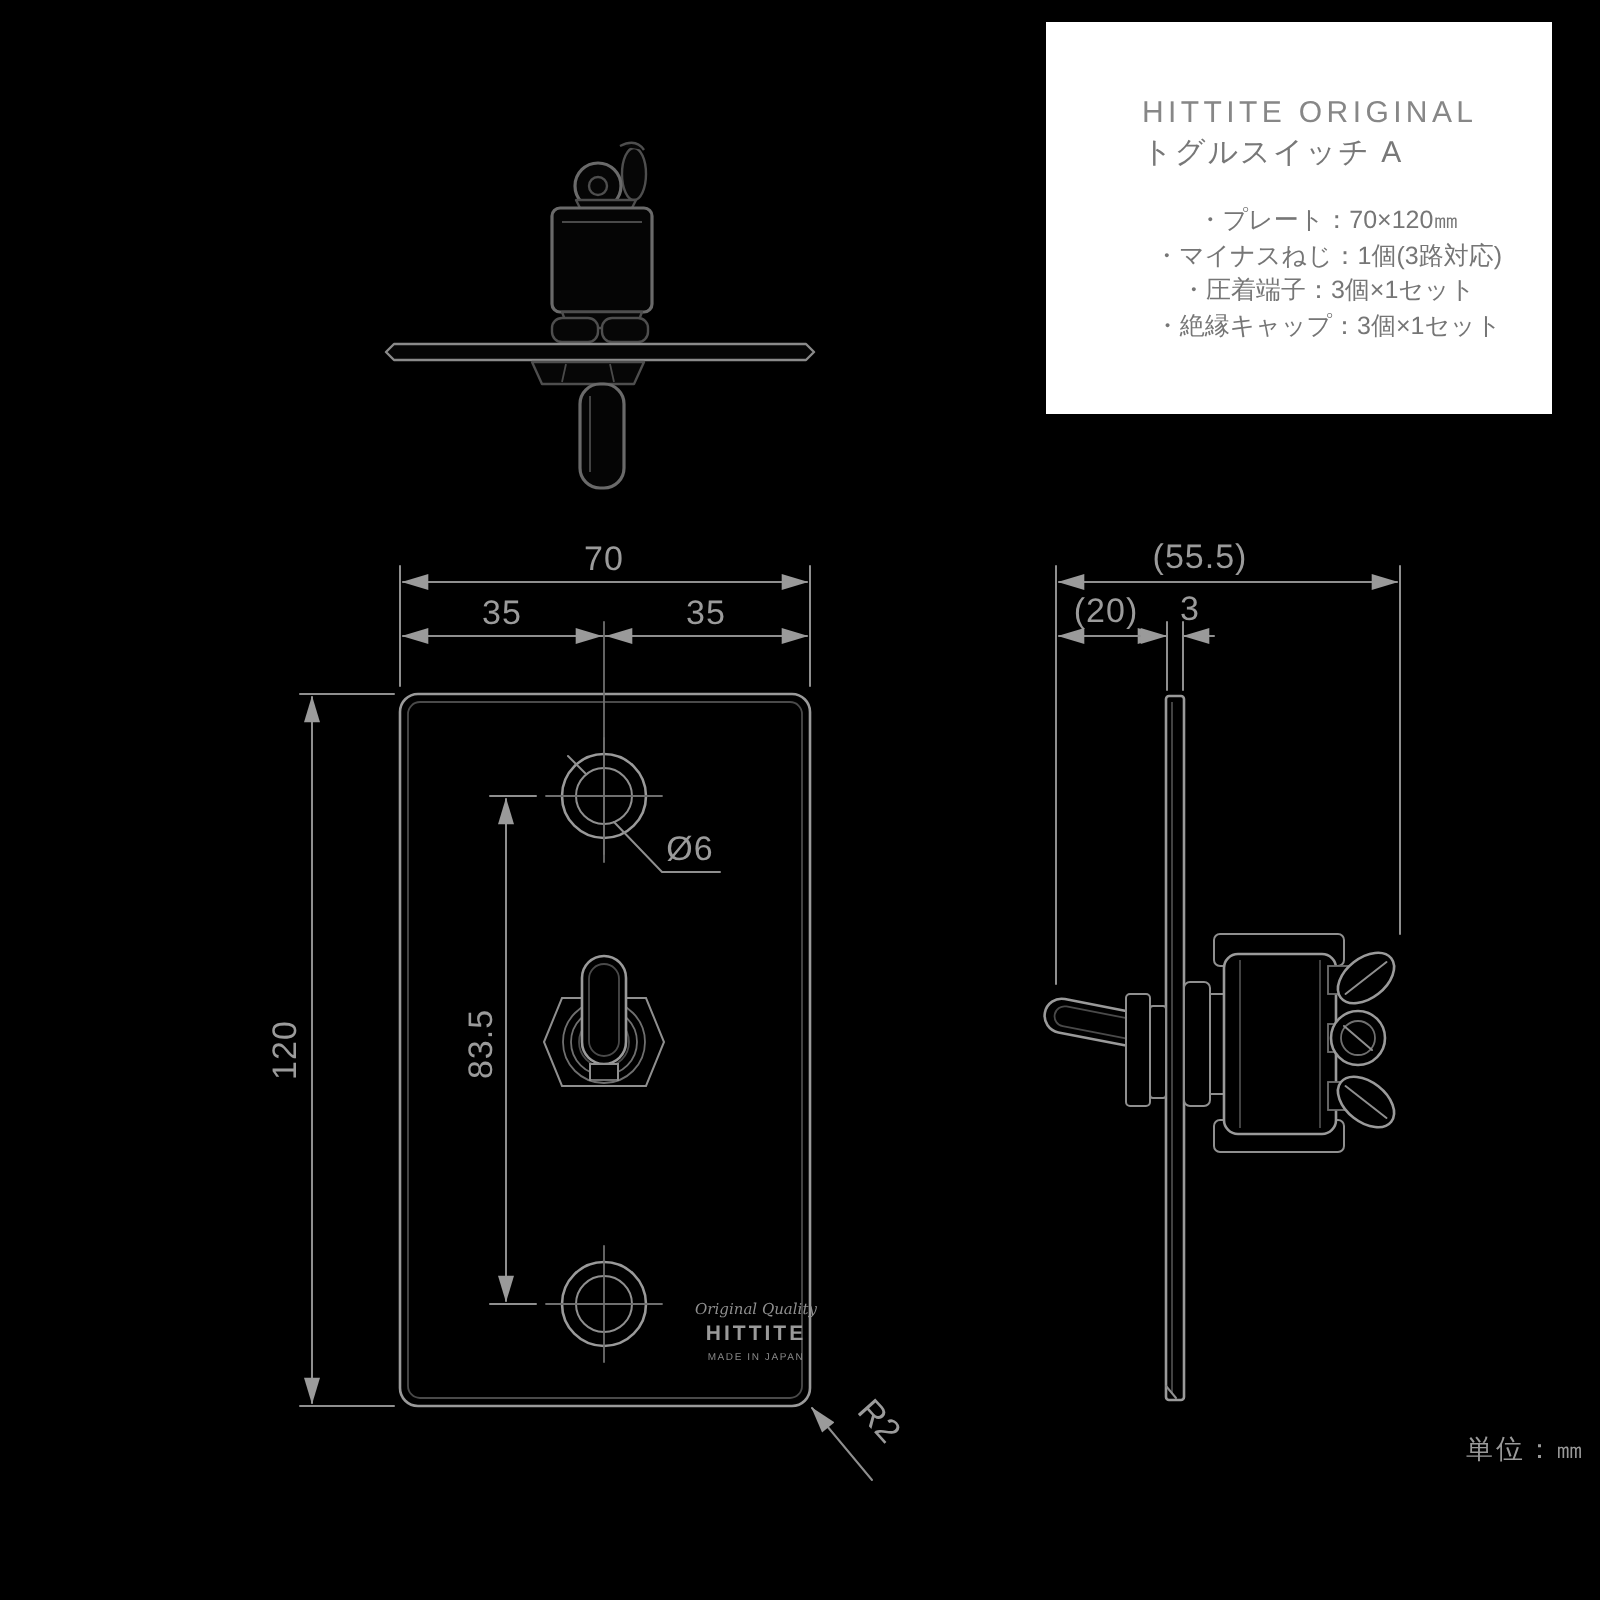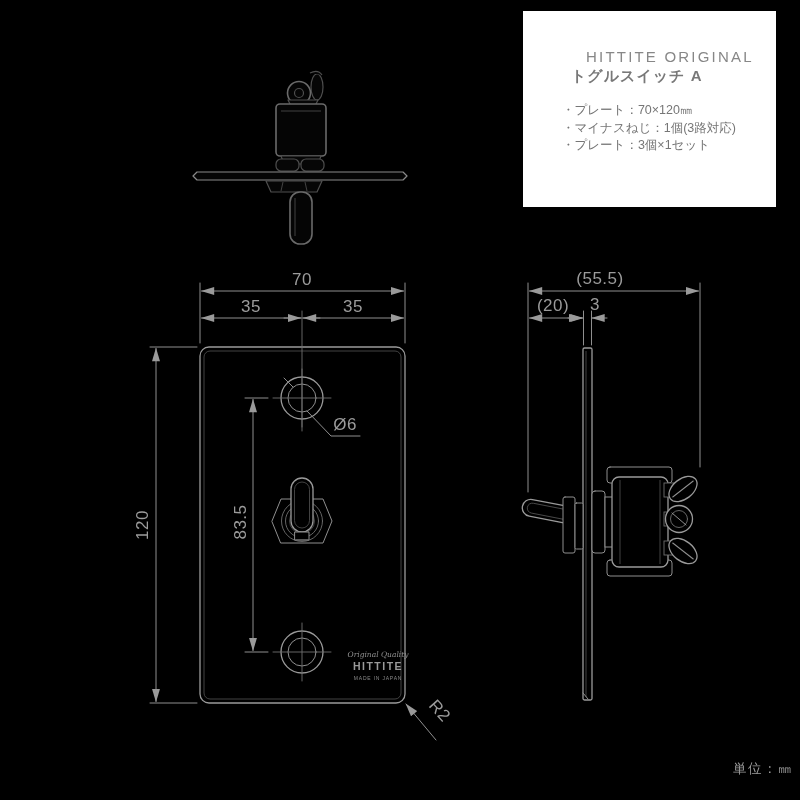--- a/index.html
+++ b/index.html
@@ -20,27 +20,27 @@
 
   .dim-text{font-family:"Liberation Sans",sans-serif;font-size:17px;fill:#9b9b9b;letter-spacing:.5px;}
   .logo-script{font-family:"DejaVu Serif",serif;font-style:italic;font-size:7.5px;fill:#8f8f8f;}
   .logo-brand{font-family:"Liberation Sans",sans-serif;font-weight:bold;font-size:10.5px;
               letter-spacing:1.5px;fill:#9a9a9a;}
   .logo-origin{font-family:"Liberation Sans",sans-serif;font-size:5px;letter-spacing:.8px;fill:#8a8a8a;}
 
   
   #info-card{position:absolute;left:523px;top:11px;width:253px;height:196px;background:#ffffff;
              box-sizing:border-box;padding:37px 10px 0 39px;}
-  #info-card .title-en{font-size:15px;font-weight:500;letter-spacing:2.2px;color:#878787;margin:0 0 2px 24px;}
-  #info-card .title-ja{font-size:15px;font-weight:700;letter-spacing:1px;color:#787878;margin:0 0 0 9px;}
+  #info-card .title-en{font-size:15px;font-weight:500;letter-spacing:2.2px;color:#878787;margin:0 0 2px 9px;}
+  #info-card .title-ja{font-size:15px;font-weight:400;letter-spacing:1px;color:#787878;margin:0 0 0 9px;}
   #info-card .specs{margin-top:16px;}
-  #info-card .spec-item{font-size:12.5px;color:#767676;line-height:17.5px;white-space:nowrap;}
-
-  
-  #unit-label{position:absolute;left:698px;top:760px;width:95px;text-align:right;
+  #info-card .spec-item{font-size:12.5px;color:#767676;line-height:17.5px;white-space:nowrap;text-align:center;}
+
+  
+  #unit-label{position:absolute;left:698px;top:716px;width:95px;text-align:right;
               font-size:13.5px;letter-spacing:1.5px;color:#9a9a9a;}
 </style>
 </head>
 <body>
 
 <div id="stage">
 
   <svg width="800" height="800" viewBox="0 0 800 800">
     <defs>
       <marker id="arr" viewBox="0 0 10 6" refX="9.5" refY="3" markerWidth="14" markerHeight="8" orient="auto-start-reverse">
@@ -218,19 +218,20 @@
       </g>
     </g>
   </svg>
 
   <div id="info-card">
     <div class="title-en">HITTITE ORIGINAL</div>
     <div class="title-ja">トグルスイッチ A</div>
     <div class="specs">
       <div class="spec-item">・プレート：70×120㎜</div>
       <div class="spec-item">・マイナスねじ：1個(3路対応)</div>
-      <div class="spec-item">・プレート：3個×1セット</div>
+      <div class="spec-item">・圧着端子：3個×1セット</div>
+      <div class="spec-item">・絶縁キャップ：3個×1セット</div>
     </div>
   </div>
 
   <div id="unit-label">単位：㎜</div>
 
 </div>
 
 </body></html>

